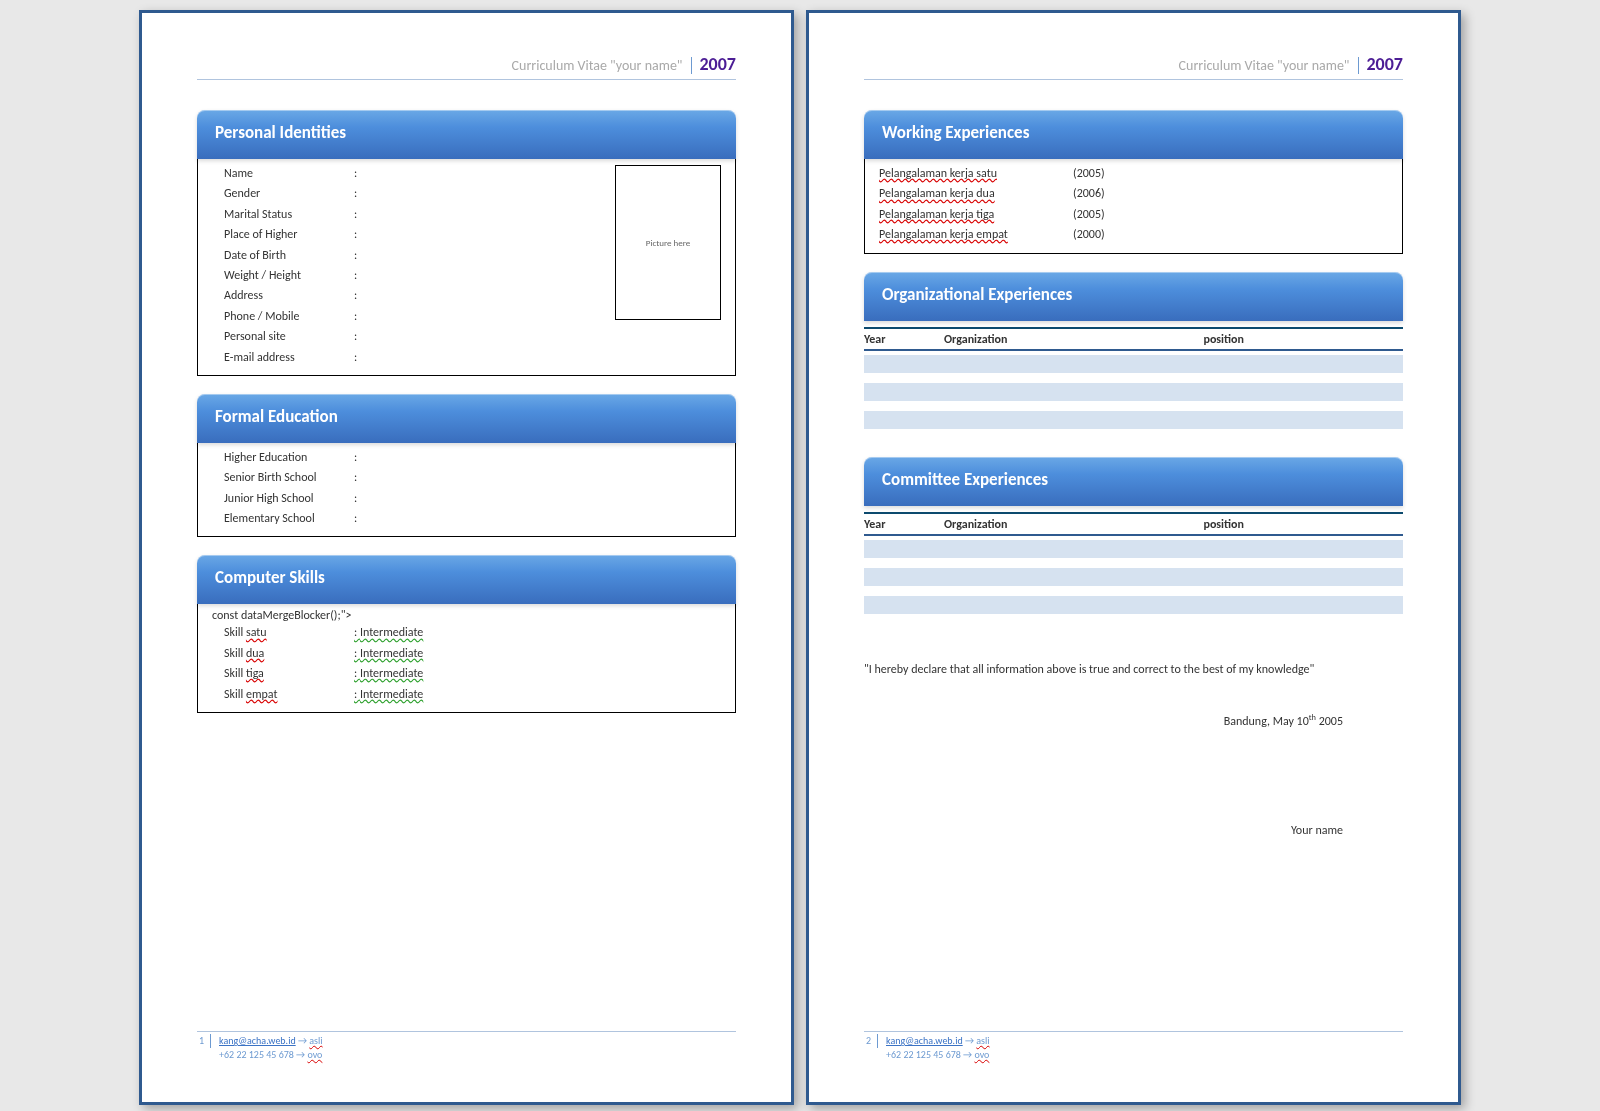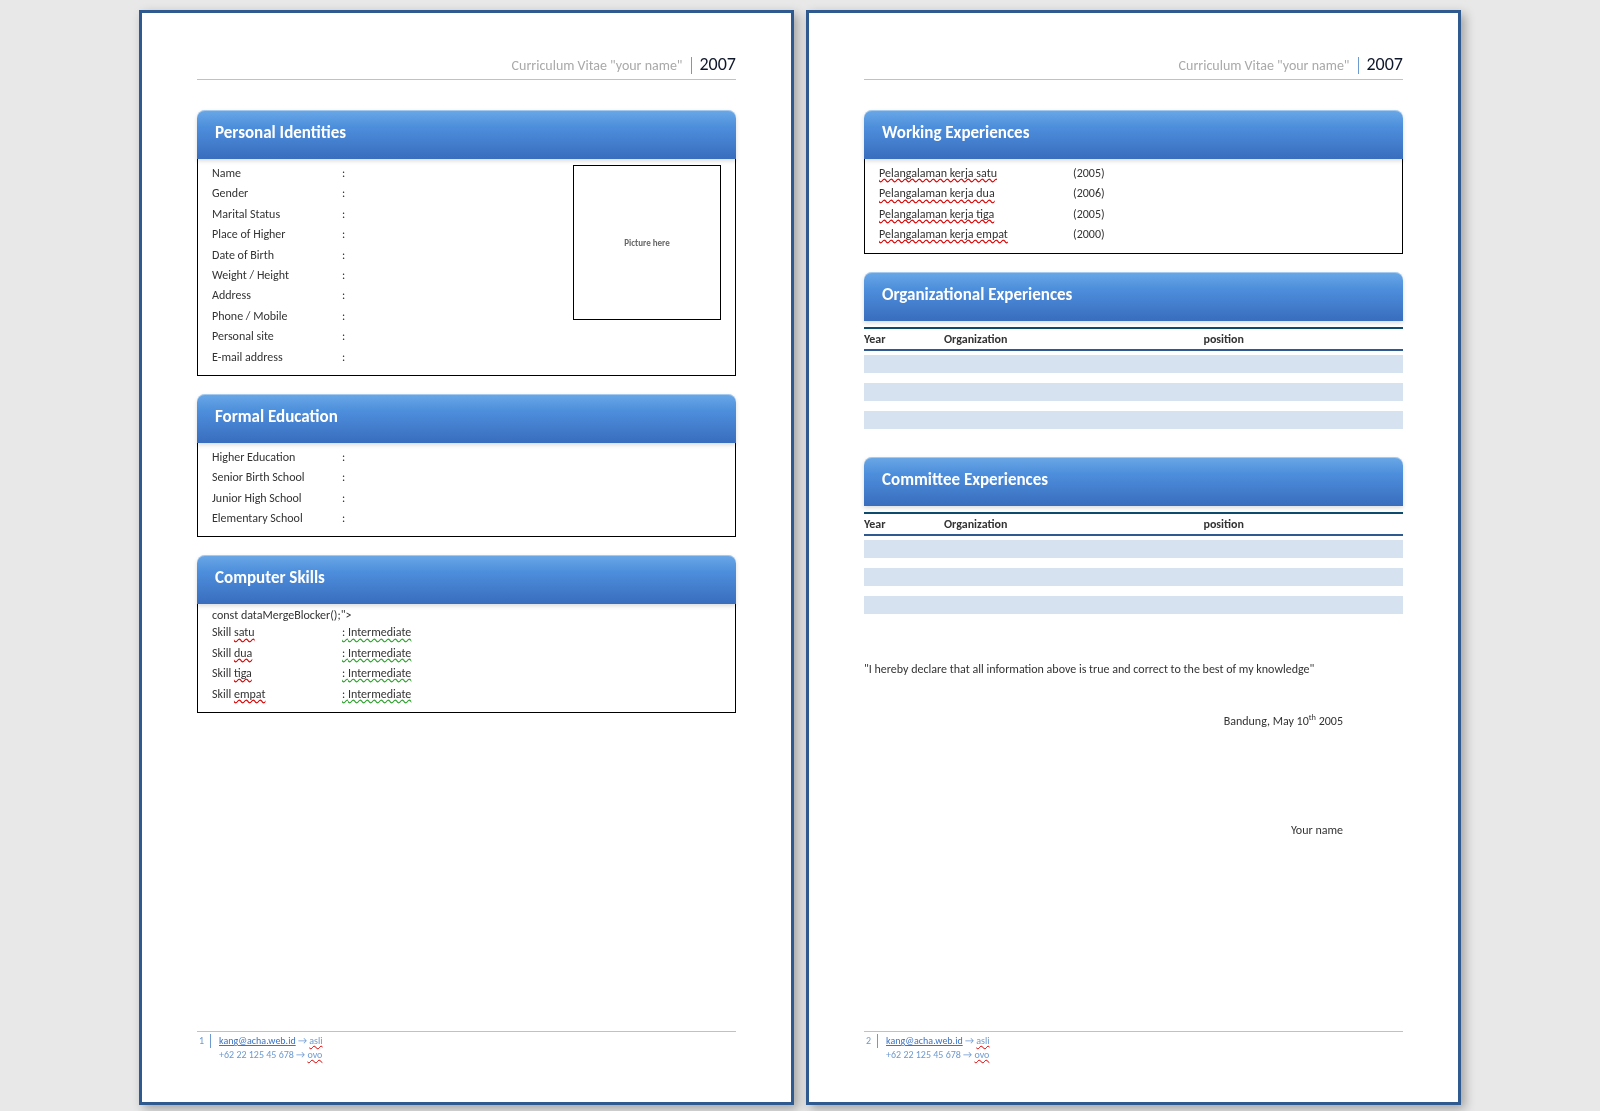--- a/index.html
+++ b/index.html
@@ -33,23 +33,24 @@
     padding-bottom: 4px;
     margin-bottom: 30px;
     font-size: 14px;
   }
   .page-header .htitle {
     color: #a9a9a9;
     padding-right: 8px;
     border-right: 1.5px solid #6d9ad1;
   }
   .page-header .hyear {
-    color: #0f172a;
+    color: #4c1d95;
     font-size: 18px;
     padding-left: 8px;
+    font-weight: bold;
   }
   .section { margin-bottom: 18px; }
   .section-heading {
     background: linear-gradient(to bottom, #6aa8e6 0%, #4d8edc 35%, #396dbd 100%);
     color: #fff;
     font-size: 17px;
     font-weight: bold;
     padding: 12px 8px 16px 18px;
     border-radius: 8px 8px 0 0;
     box-shadow: inset 0 1px 0 rgba(255,255,255,0.4), 0 2px 4px rgba(0,0,0,0.15);
@@ -57,35 +58,34 @@
     z-index: 2;
   }
   .section-body {
     border: 1px solid #000;
     padding: 8px 14px;
     background: #fff;
     margin-top: -5px;
   }
   .fields { font-size: 12px; }
   .row { display: flex; line-height: 1.7; }
-  .row .label { width: 130px; }
+  .row .label { width: 130px; margin-left: 12px; }
   .row .colon { width: 14px; }
   .row .val { flex: 1; }
   .pic-floater {
     float: right;
-    width: 148px;
+    width: 106px;
     height: 155px;
     border: 1px solid #000;
     display: flex;
     align-items: center;
     justify-content: center;
     font-size: 9px;
     color: #666;
     margin: 2px 0 4px 10px;
-    font-weight: bold;
   }
   .squig-red {
     text-decoration: underline wavy #d80000;
     text-decoration-skip-ink: none;
   }
   .squig-green {
     text-decoration: underline wavy #2ca02c;
     text-decoration-skip-ink: none;
   }
   .work-row { display: flex; gap: 24px; line-height: 1.7; }

